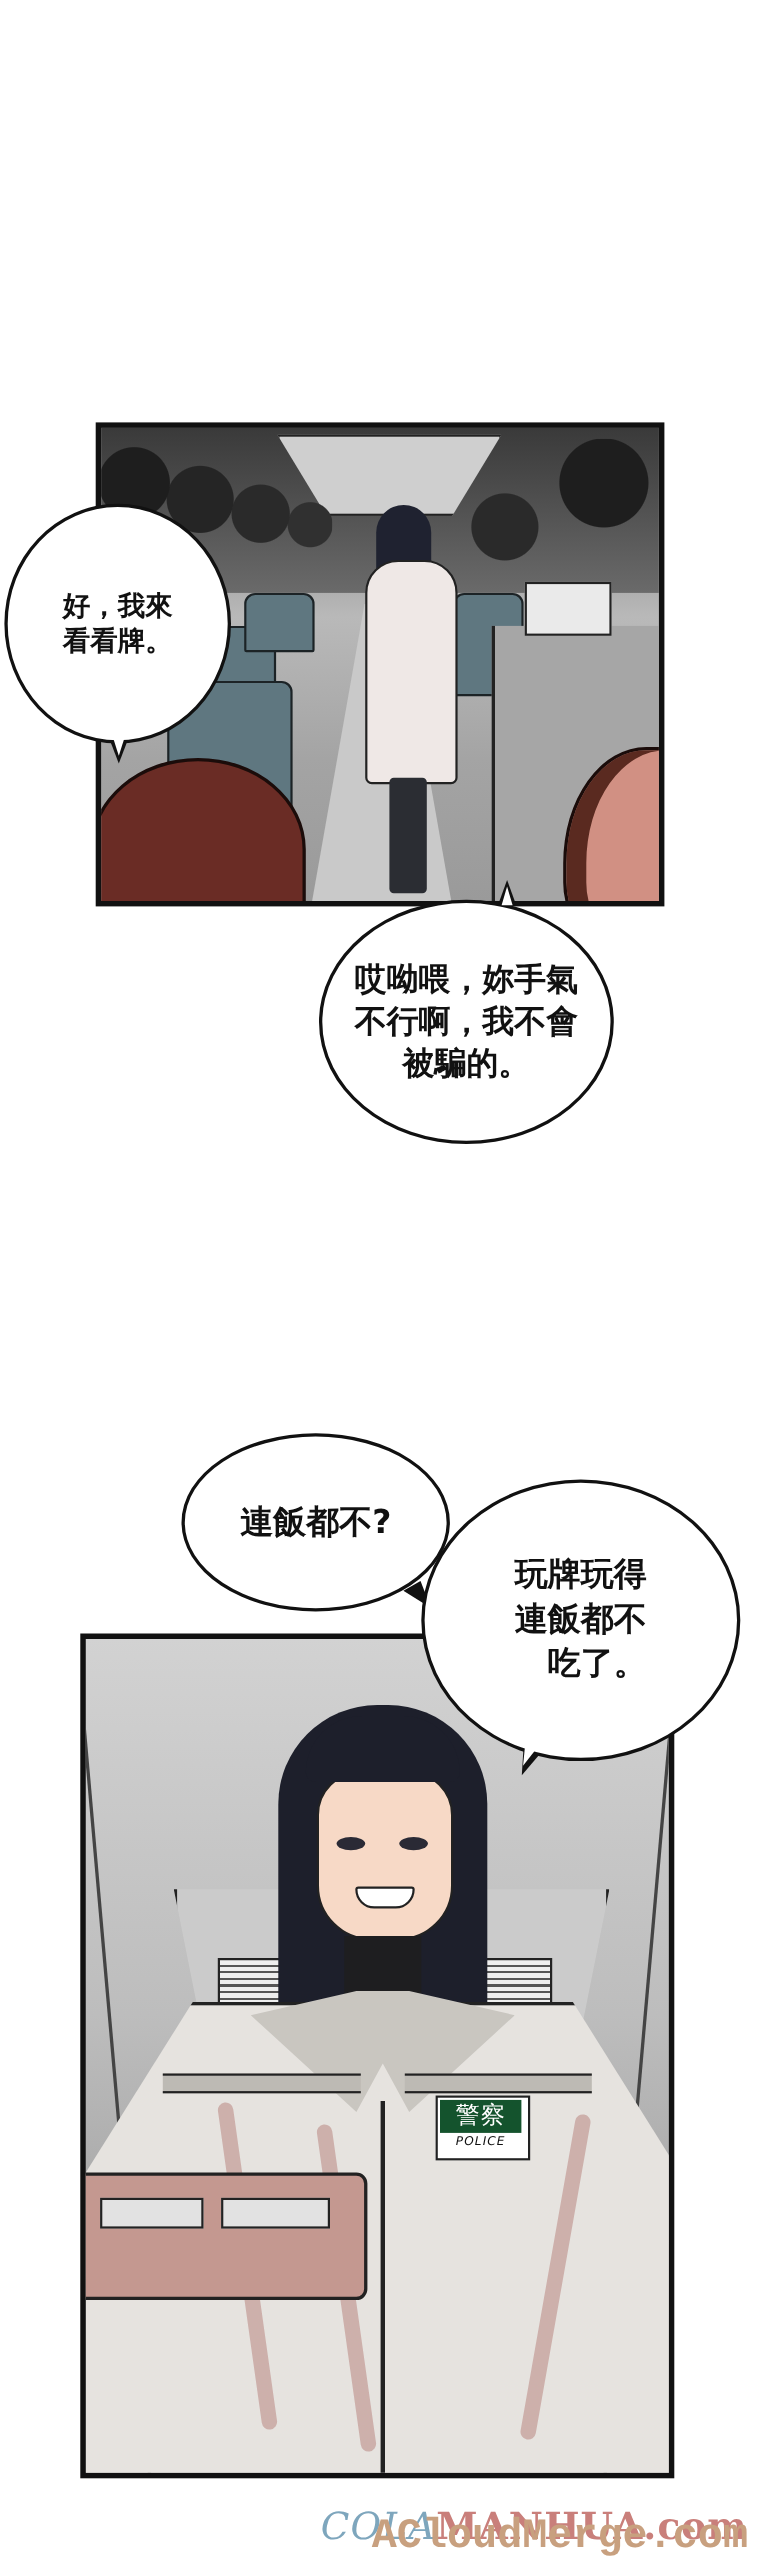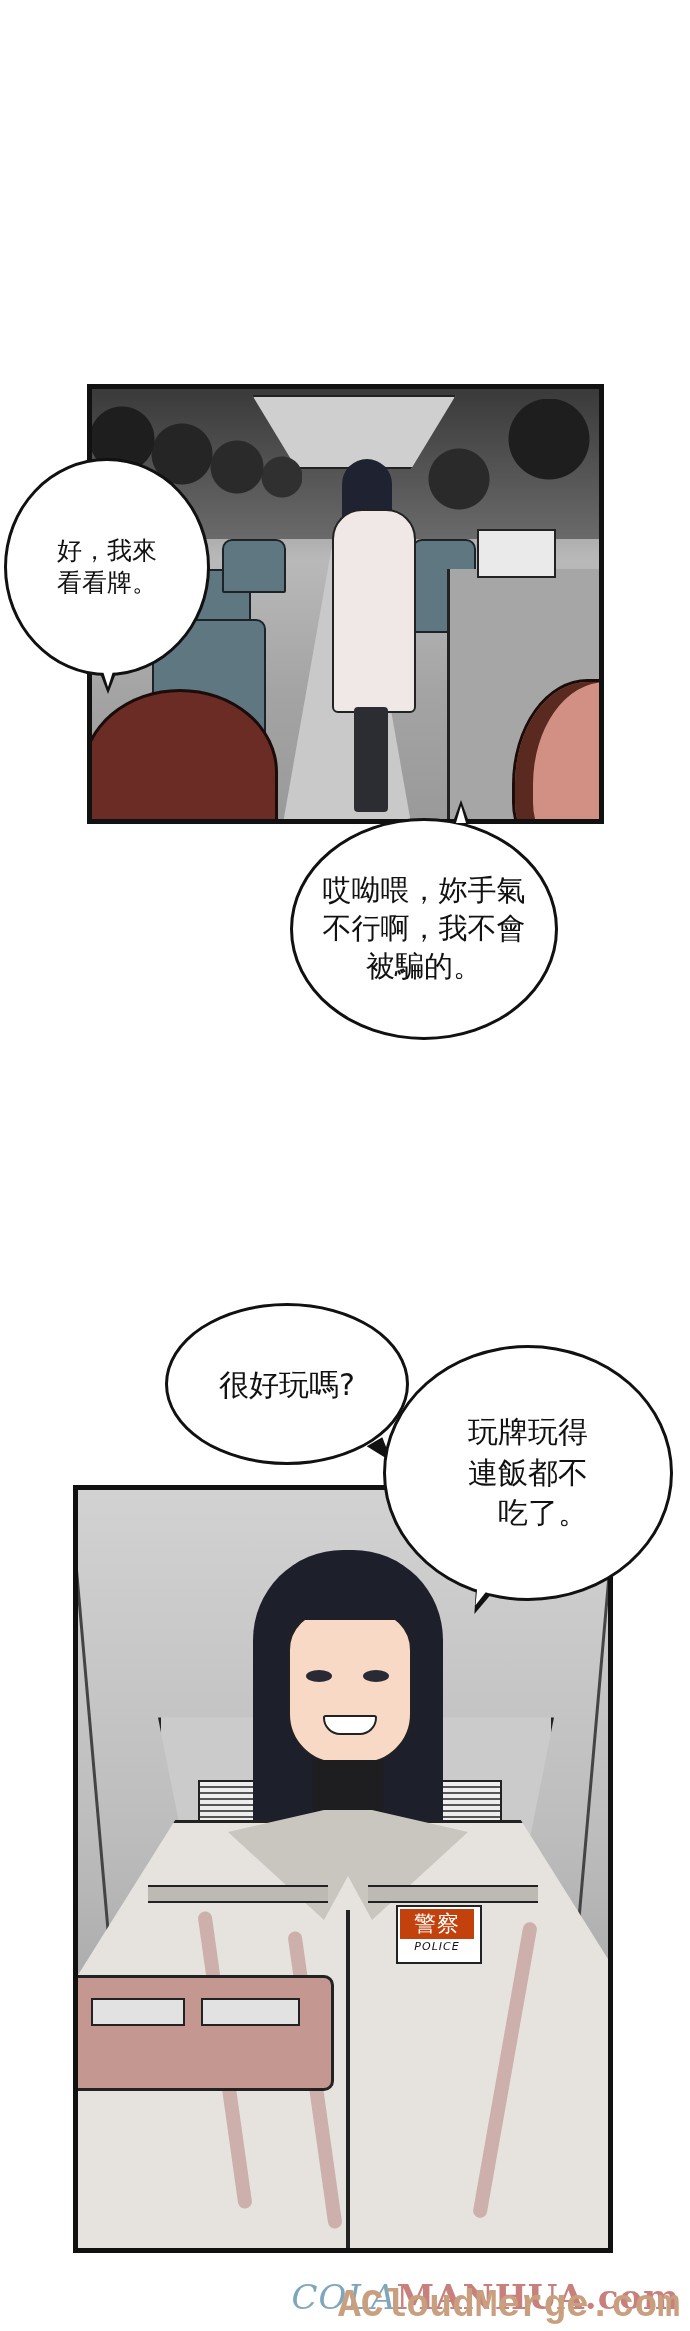--- a/index.html
+++ b/index.html
@@ -62,29 +62,29 @@
   .jacket { left: 0; top: 330px; width: 540px; height: 440px; background: #e6e3df;
     clip-path: polygon(18% 0, 82% 0, 100% 35%, 100% 100%, 0 100%, 0 35%); border-top: 3px solid #222; }
   .collar { left: 150px; top: 320px; width: 240px; height: 110px; background: #c9c6c0;
     clip-path: polygon(0 20%, 40% 100%, 50% 60%, 60% 100%, 100% 20%, 60% 0, 40% 0); }
   .zipper { left: 268px; top: 420px; width: 4px; height: 350px; background: #222; }
   .stripe { top: 395px; height: 14px; background: #bdbab4; border-top: 2px solid #222; border-bottom: 2px solid #222; }
   .shade { background: rgba(176,112,108,0.45); width: 14px; height: 300px; border-radius: 7px; transform: rotate(-8deg); }
   .clipboard { left: -10px; top: 485px; width: 260px; height: 110px; background: #c49890; border: 3px solid #222; border-radius: 0 10px 10px 0; }
   .cb-slot { background: #e2e2e2; border: 2px solid #222; height: 24px; top: 20px; }
   .badge { left: 318px; top: 415px; width: 82px; height: 55px; background: #fff; border: 2px solid #222; }
-  .badge-top { left: 2px; top: 2px; width: 74px; height: 30px; background: #c2410c; color: #fff;
+  .badge-top { left: 2px; top: 2px; width: 74px; height: 30px; background: #14532d; color: #fff;
     font-size: 22px; line-height: 30px; text-align: center; letter-spacing: 1px; }
   .badge-bot { left: 0; top: 33px; width: 78px; font-size: 11px; text-align: center; color: #111; letter-spacing: 1px; font-style: italic; }
 
   
   .bubble {
     position: absolute; background: #fff; border: 3px solid #111; border-radius: 50%;
     display: flex; align-items: center; justify-content: center; text-align: center;
-    color: #111; box-sizing: border-box; z-index: 5;
+    color: #111; box-sizing: border-box; z-index: 5; font-weight: bold;
   }
   .bubble .txt { white-space: pre-line; line-height: 1.3; }
   .tail { position: absolute; width: 0; height: 0; z-index: 4; }
 
   #bubble1 { left: 4px; top: 458px; width: 206px; height: 218px; }
   #bubble1 .txt { font-size: 25px; }
   #tail1 { left: 98px; top: 668px; border-left: 10px solid transparent; border-right: 10px solid transparent; border-top: 26px solid #111; }
   #tail1i { left: 101px; top: 665px; border-left: 7px solid transparent; border-right: 7px solid transparent; border-top: 22px solid #fff; z-index: 6; }
 
   #bubble2 { left: 290px; top: 818px; width: 268px; height: 222px; }
@@ -170,21 +170,21 @@
     <div class="abs badge-bot">POLICE</div>
   </div>
   <div class="abs clipboard">
     <div class="abs cb-slot" style="left:20px;width:90px;"></div>
     <div class="abs cb-slot" style="left:130px;width:95px;"></div>
   </div>
 </div>
 
 <div id="tail3" class="tail"></div>
 <div id="bubble3" class="bubble">
-  <span class="txt">很好玩嗎?</span>
+  <span class="txt">連飯都不?</span>
 </div>
 
 <div id="tail4" class="tail"></div>
 <div id="bubble4" class="bubble">
   <span class="txt">玩牌玩得
 連飯都不
 吃了。</span>
 </div>
 <div id="tail4i" class="tail"></div>
 

